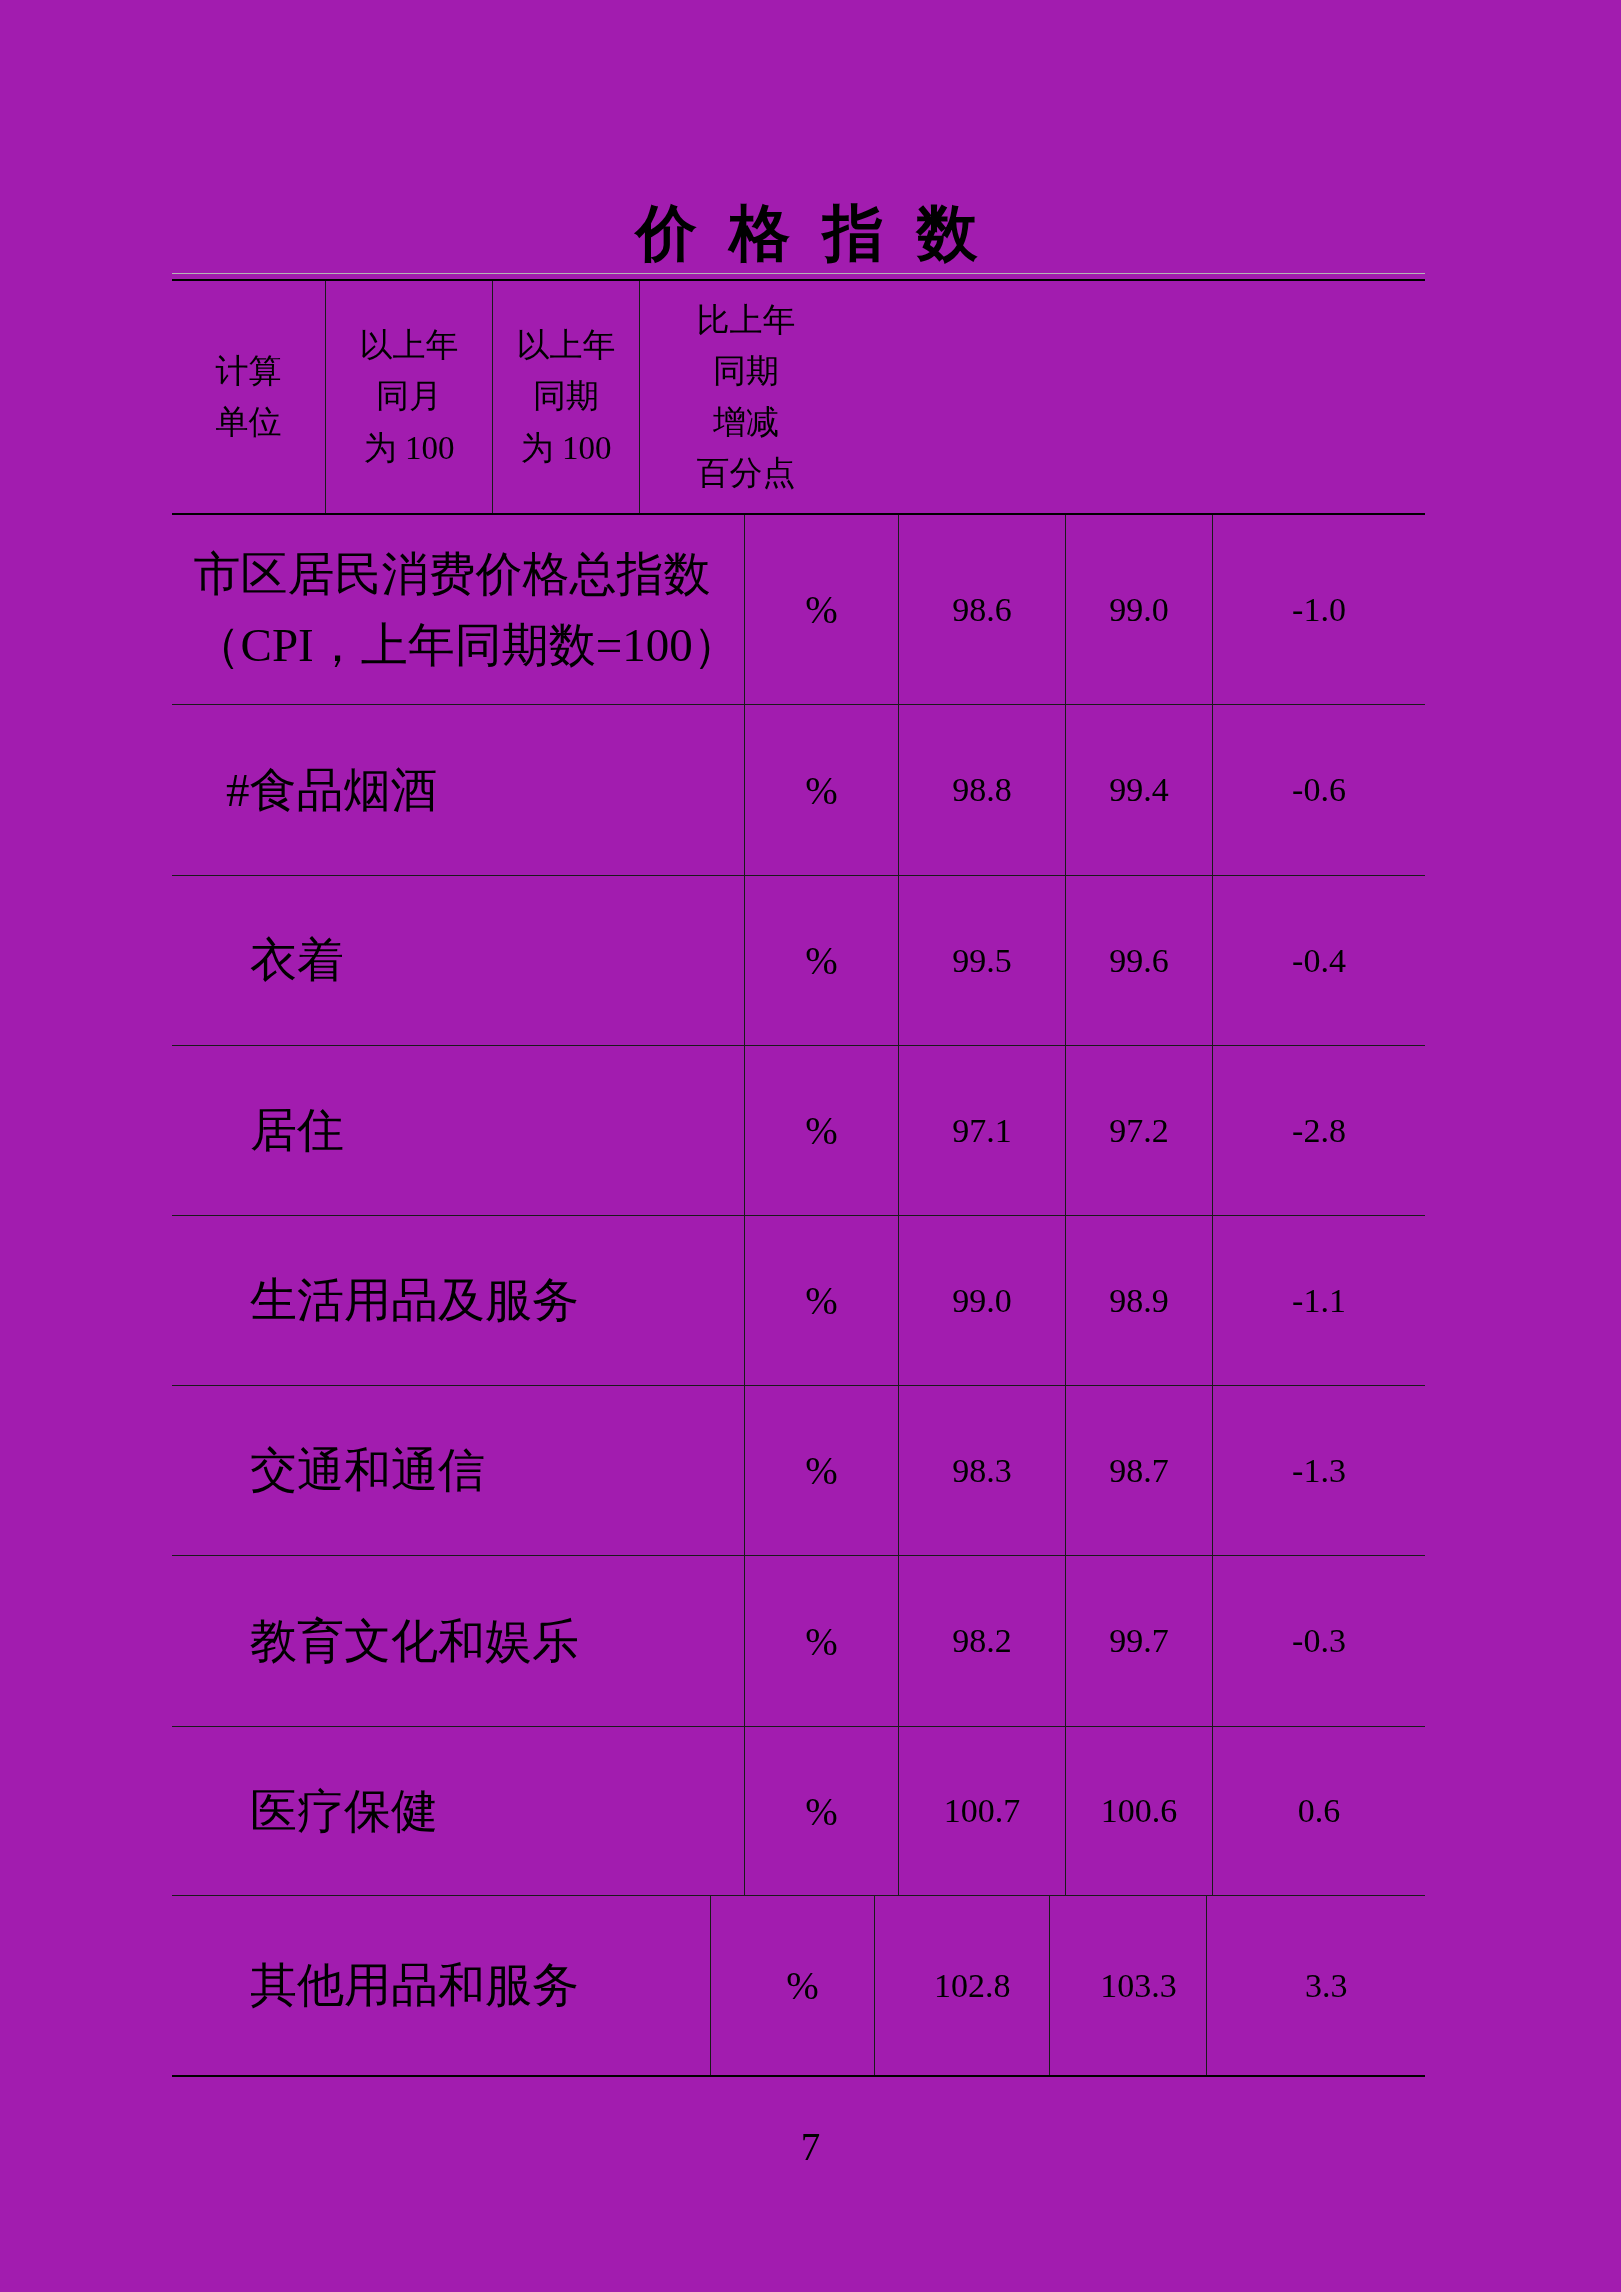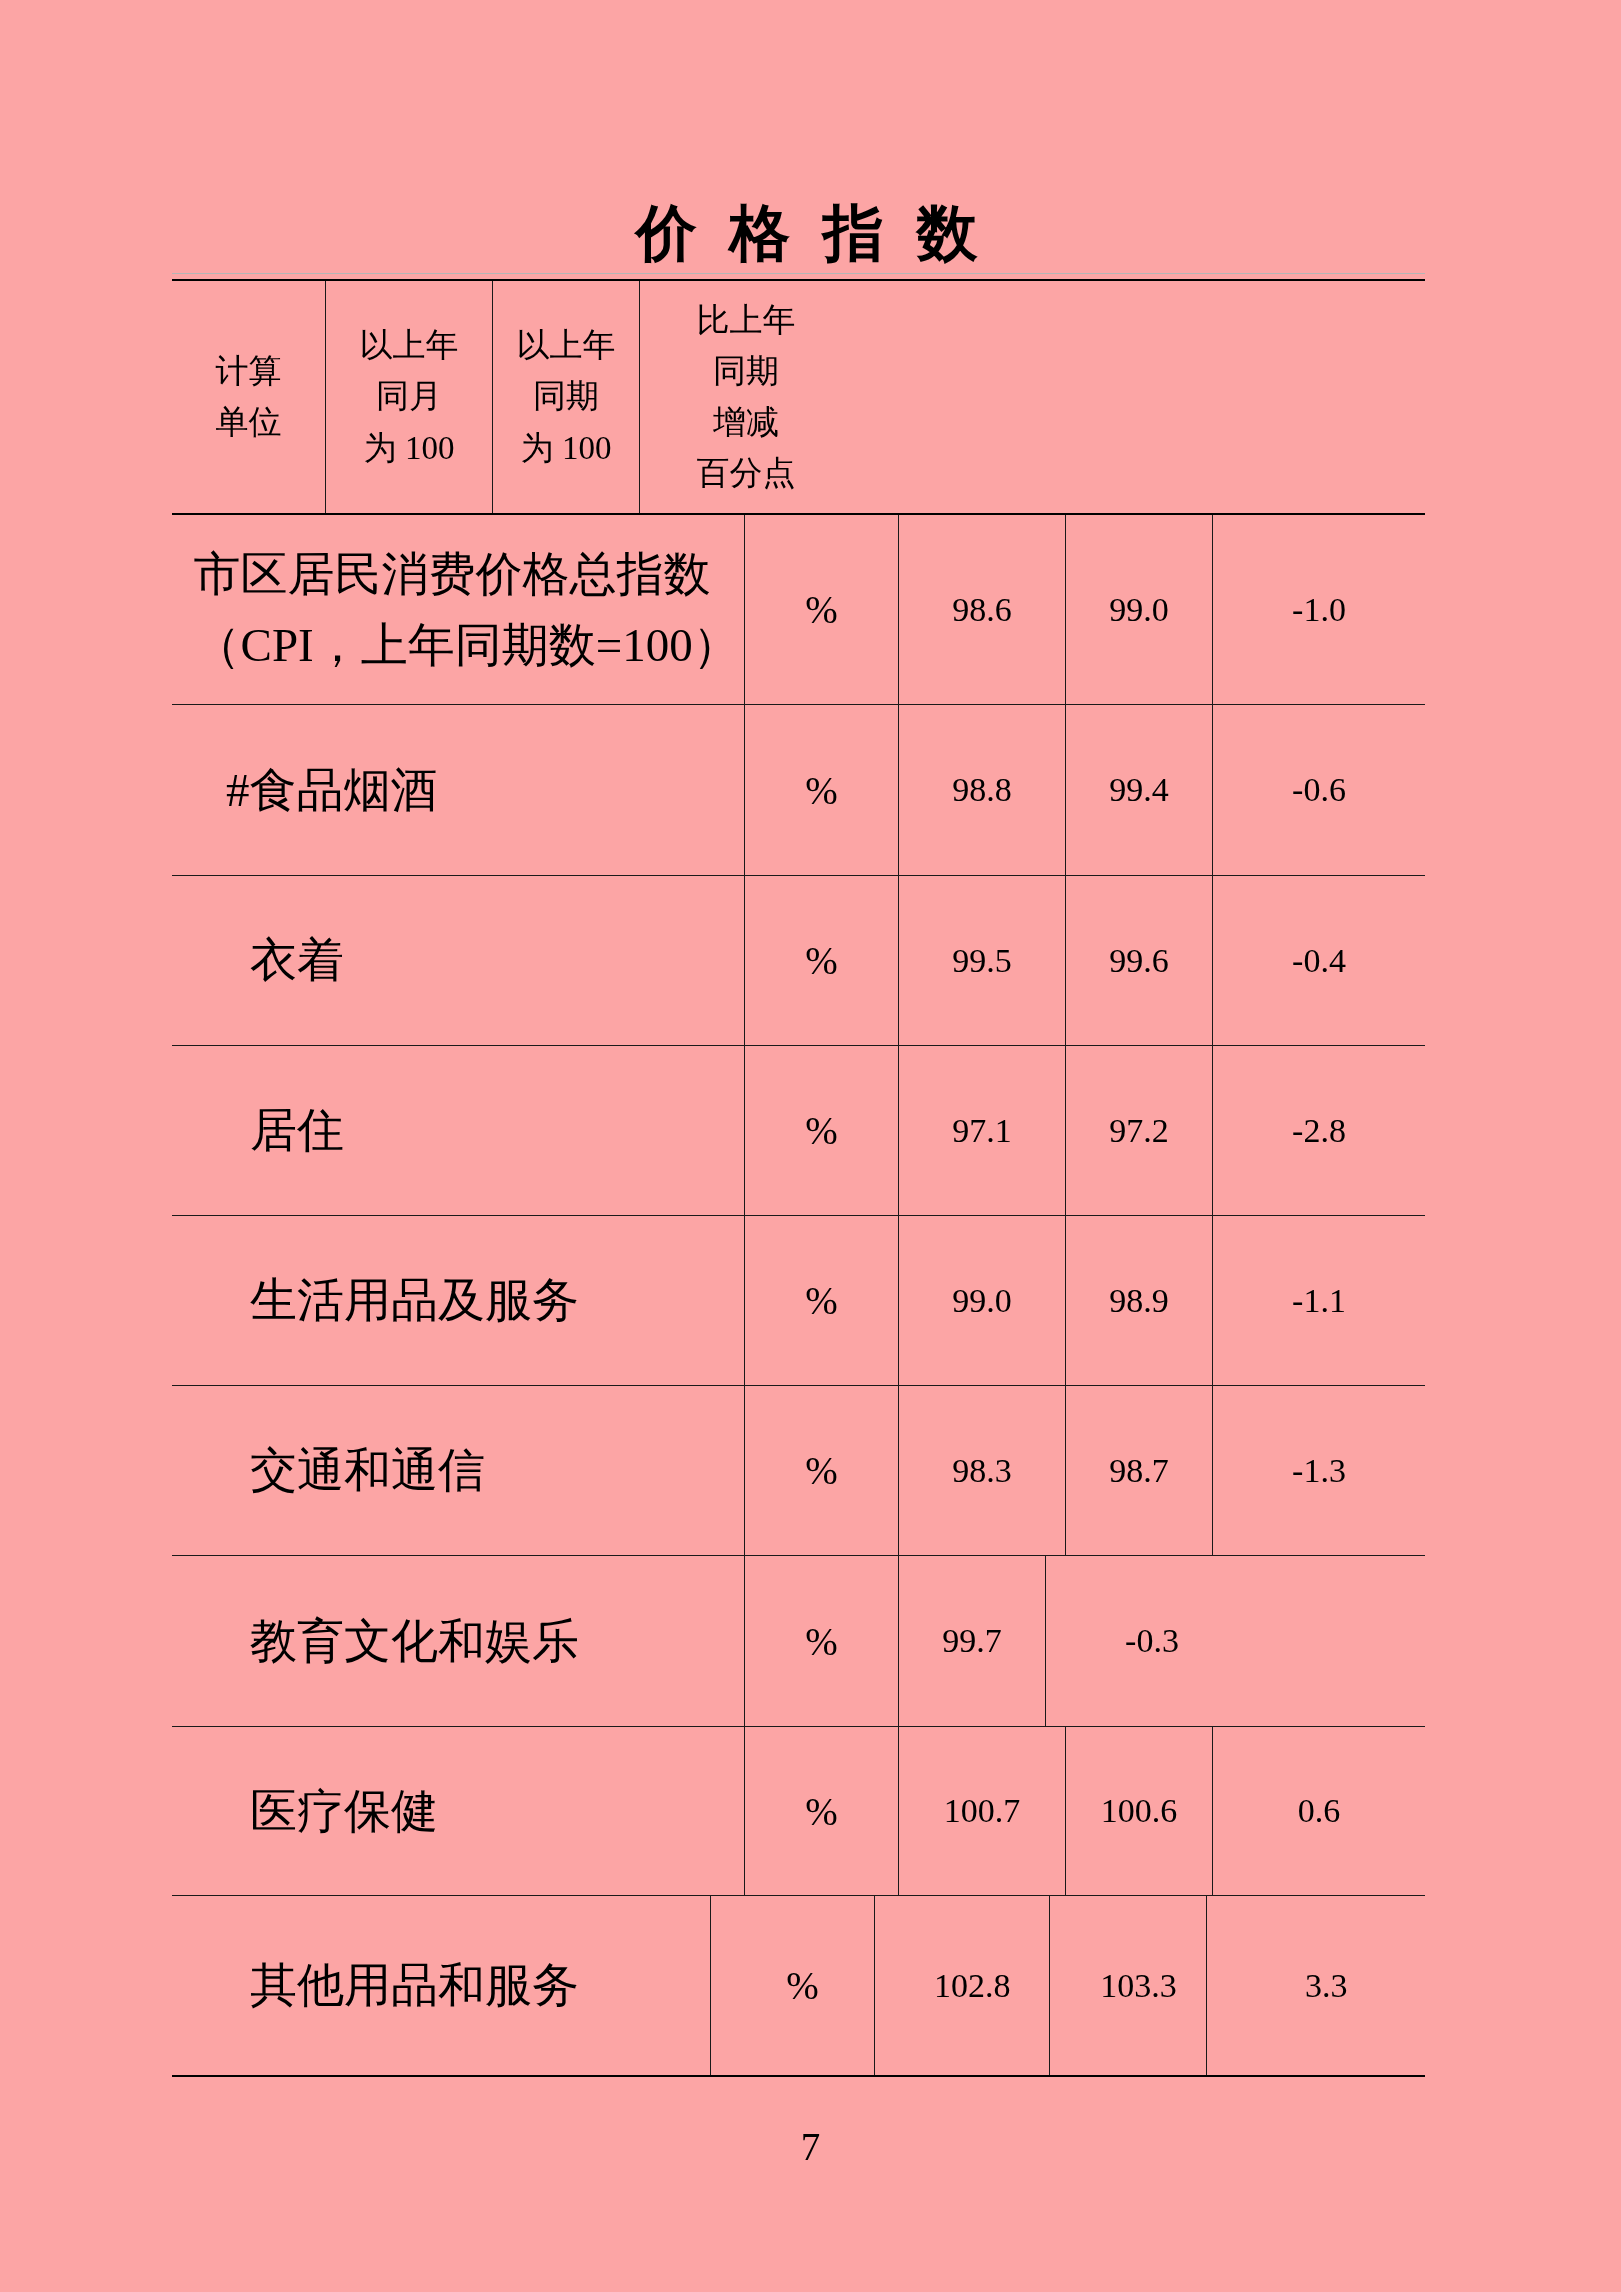--- a/index.html
+++ b/index.html
@@ -1,20 +1,20 @@
 <!DOCTYPE html>
 <html><head>
 <meta charset="utf-8">
 <style>
   html,body { margin:0; padding:0; background:#e8e8e8; }
   .page {
     position:relative;
     width:1621px; height:2293px;
     margin:0 auto;
-    background:#fca5a5;
+    background:#a21caf;
     color:#000;
     font-family:"Liberation Serif","DejaVu Serif",serif;
     overflow:hidden;
     text-decoration:underline;
   }
   .doc-title {
     position:absolute;
     top:194px; left:0; width:100%;
     text-align:center;
     font-family:"Liberation Sans","DejaVu Sans",sans-serif;
@@ -158,20 +158,21 @@
       <div class="td col1 label-cell ind2">交通和通信</div>
       <div class="td col2 unit-cell">%</div>
       <div class="td col3 num-cell">98.3</div>
       <div class="td col4 num-cell">98.7</div>
       <div class="td col5 num-cell">-1.3</div>
     </div>
 
     <div class="tr r6">
       <div class="td col1 label-cell ind2">教育文化和娱乐</div>
       <div class="td col2 unit-cell">%</div>
+      <div class="td col3 num-cell">98.2</div>
       <div class="td col4 num-cell">99.7</div>
       <div class="td col5 num-cell">-0.3</div>
     </div>
 
     <div class="tr r7">
       <div class="td col1 label-cell ind2">医疗保健</div>
       <div class="td col2 unit-cell">%</div>
       <div class="td col3 num-cell">100.7</div>
       <div class="td col4 num-cell">100.6</div>
       <div class="td col5 num-cell">0.6</div>

